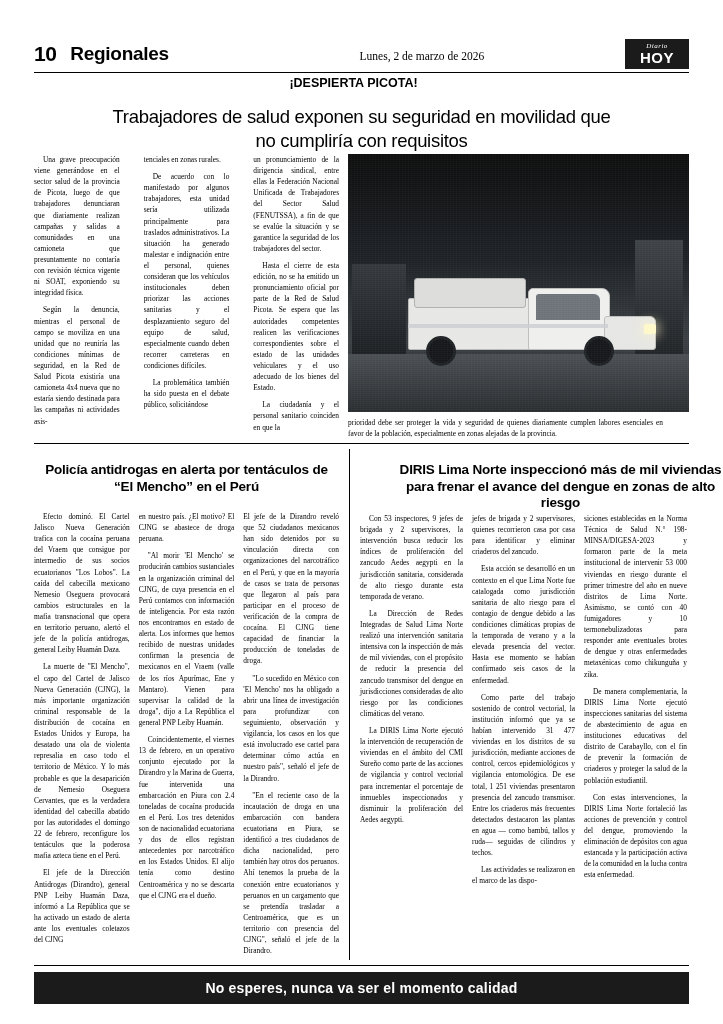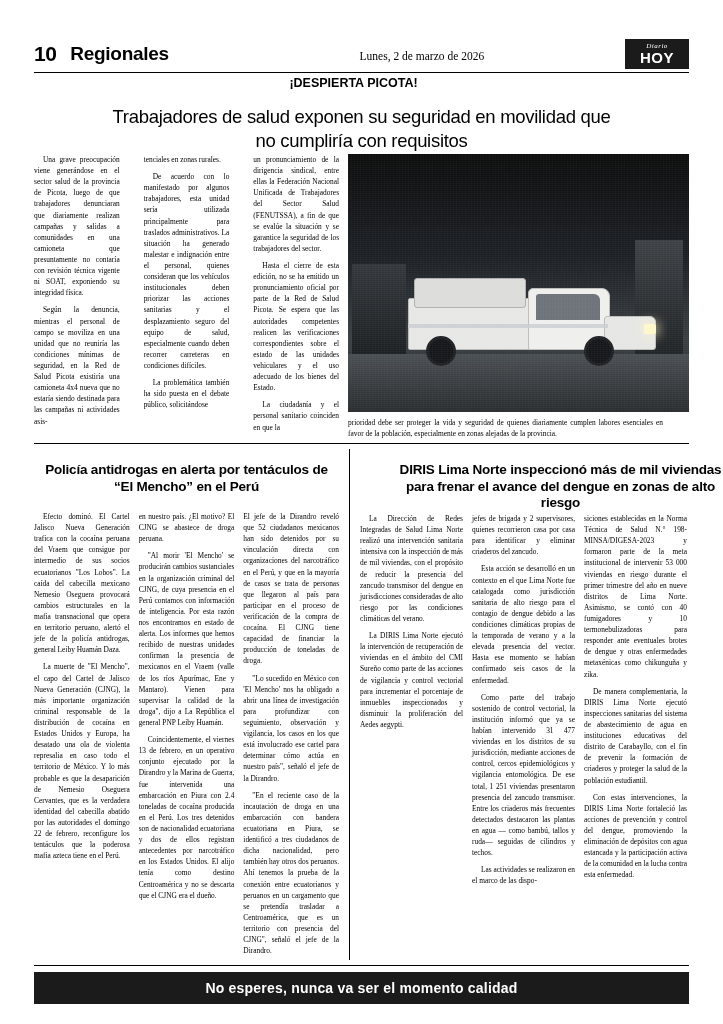--- a/index.html
+++ b/index.html
@@ -337,36 +337,38 @@
   </div>
 
   <div class="rule" id="rule-mid"></div>
   <div class="vrule" id="vrule-center"></div>
 
   <h2 class="lower-head-left">Policía antidrogas en alerta por tentáculos de “El Mencho” en el Perú</h2>
   <div class="lower-left-cols">
     <div class="col bodytext">
       <p class="indent">Efecto dominó. El Cartel Jalisco Nueva Generación trafica con la cocaína peruana del Vraem que consigue por intermedio de sus socios ecuatorianos "Los Lobos". La caída del cabecilla mexicano Nemesio Oseguera provocará cambios estructurales en la mafia transnacional que opera en territorio peruano, alertó el jefe de la policía antidrogas, general Leiby Huamán Daza.</p>
       <p class="indent">La muerte de "El Mencho", el capo del Cartel de Jalisco Nueva Generación (CJNG), la más importante organización criminal responsable de la distribución de cocaína en Estados Unidos y Europa, ha desatado una ola de violenta represalia en caso todo el territorio de México. Y lo más probable es que la desaparición de Nemesio Oseguera Cervantes, que es la verdadera identidad del cabecilla abatido por las autoridades el domingo 22 de febrero, reconfigure los tentáculos que la poderosa mafia azteca tiene en el Perú.</p>
+      <p class="indent">El jefe de la Dirección Antidrogas (Dirandro), general PNP Leiby Huamán Daza, informó a La República que se ha activado un estado de alerta ante los eventuales coletazos del CJNG</p>
     </div>
     <div class="col bodytext">
       <p>en nuestro país. ¿El motivo? El CJNG se abastece de droga peruana.</p>
       <p class="indent">"Al morir 'El Mencho' se producirán cambios sustanciales en la organización criminal del CJNG, de cuya presencia en el Perú contamos con información de inteligencia. Por esta razón nos encontramos en estado de alerta. Los informes que hemos recibido de nuestras unidades confirman la presencia de mexicanos en el Vraem (valle de los ríos Apurímac, Ene y Mantaro). Vienen para supervisar la calidad de la droga", dijo a La República el general PNP Leiby Huamán.</p>
       <p class="indent">Coincidentemente, el viernes 13 de febrero, en un operativo conjunto ejecutado por la Dirandro y la Marina de Guerra, fue intervenida una embarcación en Piura con 2.4 toneladas de cocaína producida en el Perú. Los tres detenidos son de nacionalidad ecuatoriana y dos de ellos registran antecedentes por narcotráfico en los Estados Unidos. El alijo tenía como destino Centroamérica y no se descarta que el CJNG era el dueño.</p>
     </div>
     <div class="col bodytext">
       <p>El jefe de la Dirandro reveló que 52 ciudadanos mexicanos han sido detenidos por su vinculación directa con organizaciones del narcotráfico en el Perú, y que en la mayoría de casos se trata de personas que llegaron al país para participar en el proceso de verificación de la compra de cocaína. El CJNG tiene capacidad de financiar la producción de toneladas de droga.</p>
       <p class="indent">"Lo sucedido en México con 'El Mencho' nos ha obligado a abrir una línea de investigación para profundizar con seguimiento, observación y vigilancia, los casos en los que está involucrado ese cartel para determinar cómo actúa en nuestro país", señaló el jefe de la Dirandro.</p>
       <p class="indent">"En el reciente caso de la incautación de droga en una embarcación con bandera ecuatoriana en Piura, se identificó a tres ciudadanos de dicha nacionalidad, pero también hay otros dos peruanos. Ahí tenemos la prueba de la conexión entre ecuatorianos y peruanos en un cargamento que se pretendía trasladar a Centroamérica, que es un territorio con presencia del CJNG", señaló el jefe de la Dirandro.</p>
     </div>
   </div>
 
   <h2 class="lower-head-right">DIRIS Lima Norte inspeccionó más de mil viviendas para frenar el avance del dengue en zonas de alto riesgo</h2>
   <div class="lower-right-cols">
     <div class="col bodytext">
+      <p class="indent">Con 53 inspectores, 9 jefes de brigada y 2 supervisores, la intervención busca reducir los índices de proliferación del zancudo Aedes aegypti en la jurisdicción sanitaria, considerada de alto riesgo durante esta temporada de verano.</p>
       <p class="indent">La Dirección de Redes Integradas de Salud Lima Norte realizó una intervención sanitaria intensiva con la inspección de más de mil viviendas, con el propósito de reducir la presencia del zancudo transmisor del dengue en jurisdicciones consideradas de alto riesgo por las condiciones climáticas del verano.</p>
       <p class="indent">La DIRIS Lima Norte ejecutó la intervención de recuperación de viviendas en el ámbito del CMI Sureño como parte de las acciones de vigilancia y control vectorial para incrementar el porcentaje de inmuebles inspeccionados y disminuir la proliferación del Aedes aegypti.</p>
     </div>
     <div class="col bodytext">
       <p>jefes de brigada y 2 supervisores, quienes recorrieron casa por casa para identificar y eliminar criaderos del zancudo.</p>
       <p class="indent">Esta acción se desarrolló en un contexto en el que Lima Norte fue catalogada como jurisdicción sanitaria de alto riesgo para el contagio de dengue debido a las condiciones climáticas propias de la temporada de verano y a la elevada presencia del vector. Hasta ese momento se habían confirmado seis casos de la enfermedad.</p>
       <p class="indent">Como parte del trabajo sostenido de control vectorial, la institución informó que ya se habían intervenido 31 477 viviendas en los distritos de su jurisdicción, mediante acciones de control, cercos epidemiológicos y vigilancia entomológica. De ese total, 1 251 viviendas presentaron presencia del zancudo transmisor. Entre los criaderos más frecuentes detectados destacaron las plantas en agua — como bambú, tallos y ruda— seguidas de cilindros y techos.</p>
       <p class="indent">Las actividades se realizaron en el marco de las dispo-</p>
     </div>
     <div class="col bodytext">

